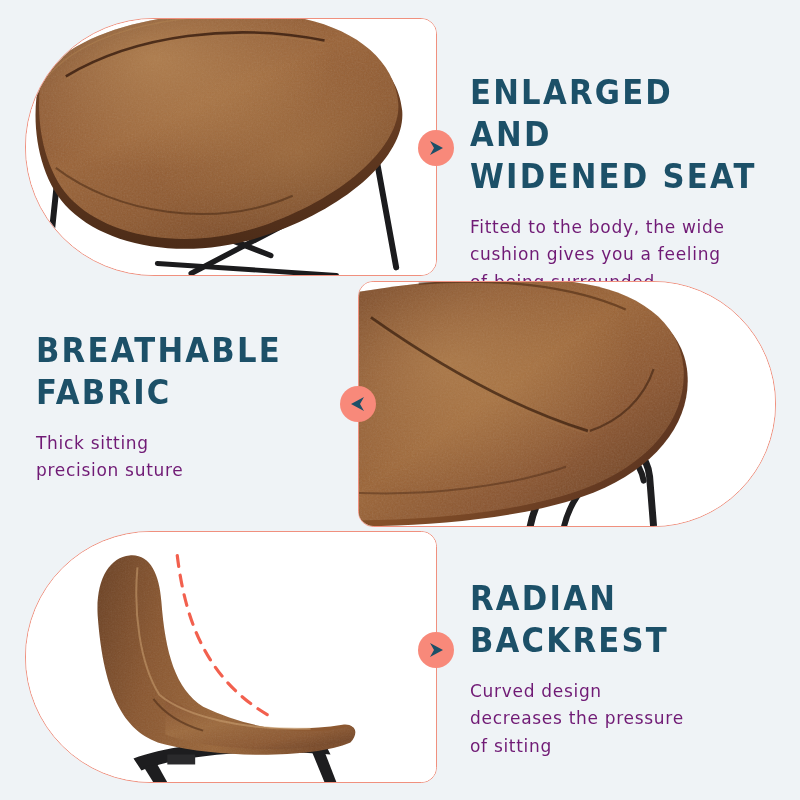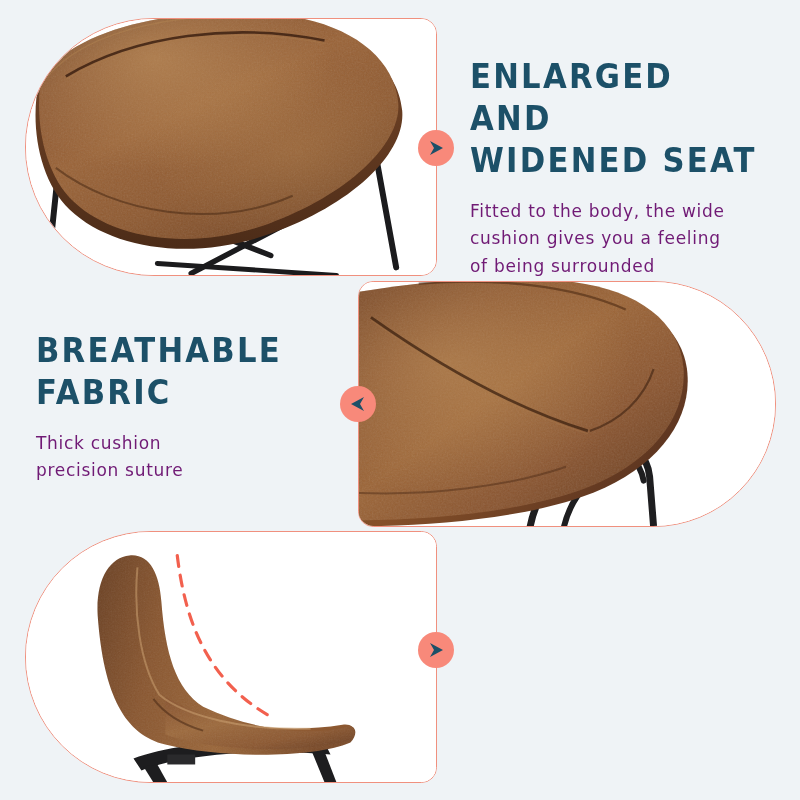--- a/index.html
+++ b/index.html
@@ -162,21 +162,21 @@
       <path d="M20 60 C 62 8, 166 -10, 262 0" stroke="#bb8b56" stroke-width="1.4" fill="none" opacity="0.35"></path>
     </svg>
   </div>
 
   <div class="badge" style="left:418px; top:130px;">
     <svg width="20" height="20" viewBox="0 0 20 20">
       <path d="M4 3 L17 10 L4 17 L8 10 Z" fill="#1c5068"></path>
     </svg>
   </div>
 
-  <div class="textblock" style="left:470px; top:56px; width:310px;">
+  <div class="textblock" style="left:470px; top:72px; width:310px;">
     <h2 class="heading">ENLARGED AND
 WIDENED SEAT</h2>
     <p class="body-copy">Fitted to the body, the wide
 cushion gives you a feeling
 of being surrounded</p>
   </div>
 
   <div class="panel panel-right-pill" style="left:358px; top:281px; width:418px; height:246px;">
     <svg class="panel-img" viewBox="0 0 418 246" preserveAspectRatio="xMidYMid slice">
       <defs>
@@ -237,21 +237,21 @@
 
   <div class="badge" style="left:340px; top:386px;">
     <svg width="20" height="20" viewBox="0 0 20 20">
       <path d="M16 3 L3 10 L16 17 L12 10 Z" fill="#1c5068"></path>
     </svg>
   </div>
 
   <div class="textblock" style="left:36px; top:330px; width:290px;">
     <h2 class="heading">BREATHABLE
 FABRIC</h2>
-    <p class="body-copy">Thick cushion
+    <p class="body-copy">Thick sitting
 precision suture</p>
   </div>
 
   <div class="panel panel-left-pill" style="left:25px; top:531px; width:412px; height:252px;">
     <svg class="panel-img" viewBox="0 0 412 252" preserveAspectRatio="xMidYMid slice">
       <defs>
         <linearGradient id="back3" x1="0" y1="0" x2="1" y2="0.2">
           <stop offset="0%" stop-color="#6b4124"></stop>
           <stop offset="30%" stop-color="#8a5730"></stop>
           <stop offset="62%" stop-color="#9a6639"></stop>
@@ -308,14 +308,21 @@
       <path d="M152 24 C 160 90, 182 150, 246 186" stroke="#f2604e" stroke-width="3.2" fill="none" stroke-dasharray="11 9" stroke-linecap="round"></path>
     </svg>
   </div>
 
   <div class="badge" style="left:418px; top:632px;">
     <svg width="20" height="20" viewBox="0 0 20 20">
       <path d="M4 3 L17 10 L4 17 L8 10 Z" fill="#1c5068"></path>
     </svg>
   </div>
 
+  <div class="textblock" style="left:470px; top:578px; width:310px;">
+    <h2 class="heading">RADIAN
+BACKREST</h2>
+    <p class="body-copy">Curved design
+decreases the pressure
+of sitting</p>
+  </div>
 
 </div>
 
 </body></html>

